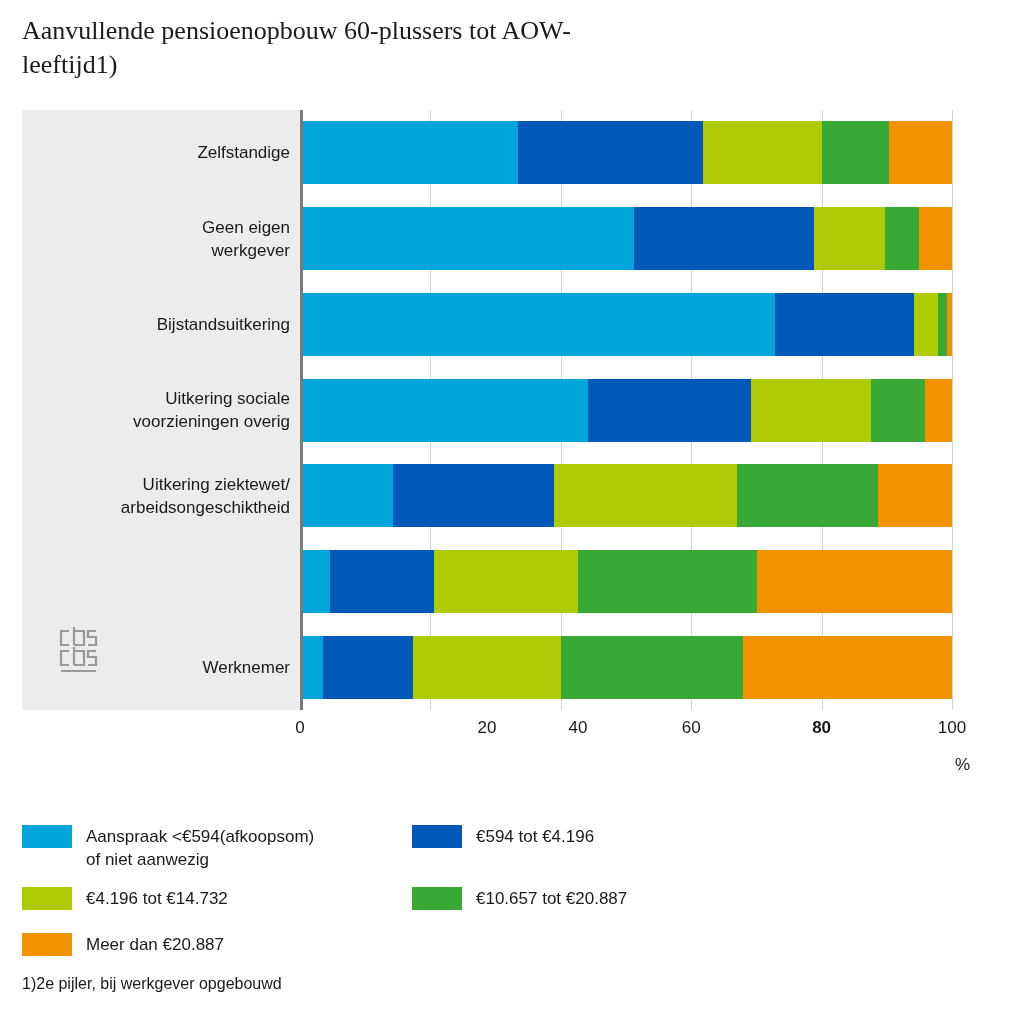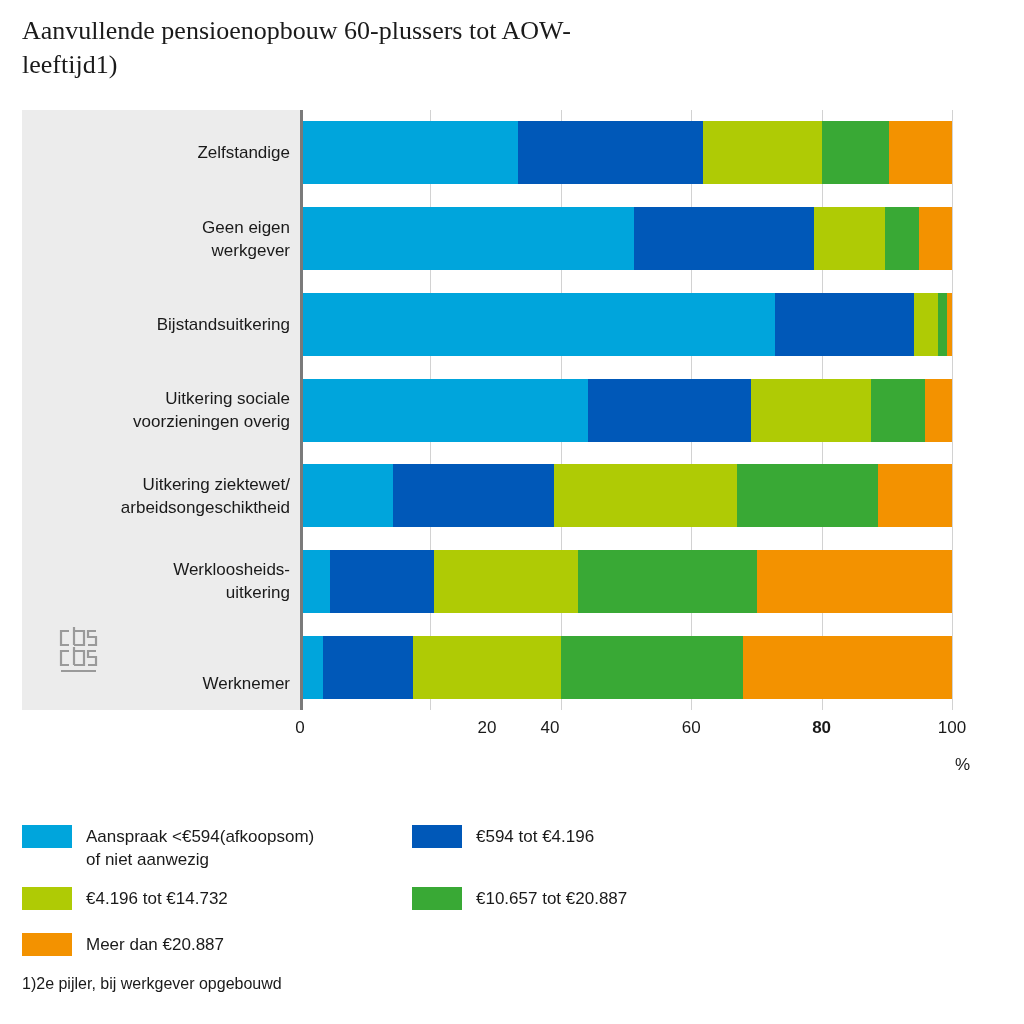--- a/index.html
+++ b/index.html
@@ -249,29 +249,27 @@
 
   <div class="cat-labels" id="cat-labels">
       <div class="cat-label" style="top: 31.3571px;">Zelfstandige</div>
       <div class="cat-label" style="top: 105.571px;">Geen eigen
 werkgever</div>
       <div class="cat-label" style="top: 277px;">Uitkering sociale
 voorzieningen overig</div>
       <div class="cat-label" style="top: 202.786px;">Bijstandsuitkering</div>
       <div class="cat-label" style="top: 362.714px;">Uitkering ziektewet/
 arbeidsongeschiktheid</div>
-      <div class="cat-label" style="top: 448.429px;">Werkloosheids-
-uitkering</div>
-      <div class="cat-label" style="top: 545.643px; margin-top: 16px;">Werknemer</div>
+      <div class="cat-label" style="top: 545.643px;">Werknemer</div>
     </div>
 
   <div class="x-axis" id="x-axis">
       <div class="x-tick" style="left: 0px;">0</div>
       <div class="x-tick" style="left: 147px; margin-left: 40px;">20</div>
-      <div class="x-tick" style="left: 250px;">40</div>
+      <div class="x-tick" style="left: 278px;">40</div>
       <div class="x-tick" style="left: 391.2px;">60</div>
       <div class="x-tick" style="left: 521.6px; font-weight: bold;">80</div>
       <div class="x-tick" style="left: 652px;">100</div>
     </div>
 
   <div class="cbs-logo">
     <svg viewBox="0 0 42 52" width="42" height="52" aria-hidden="true">
       <g fill="none" stroke="#9a9a9a" stroke-width="2.2">
         <path d="M12 6 H4 V20 H12"></path>
         <path d="M17 2 V20 M17 6 H27 V20 H17"></path>

